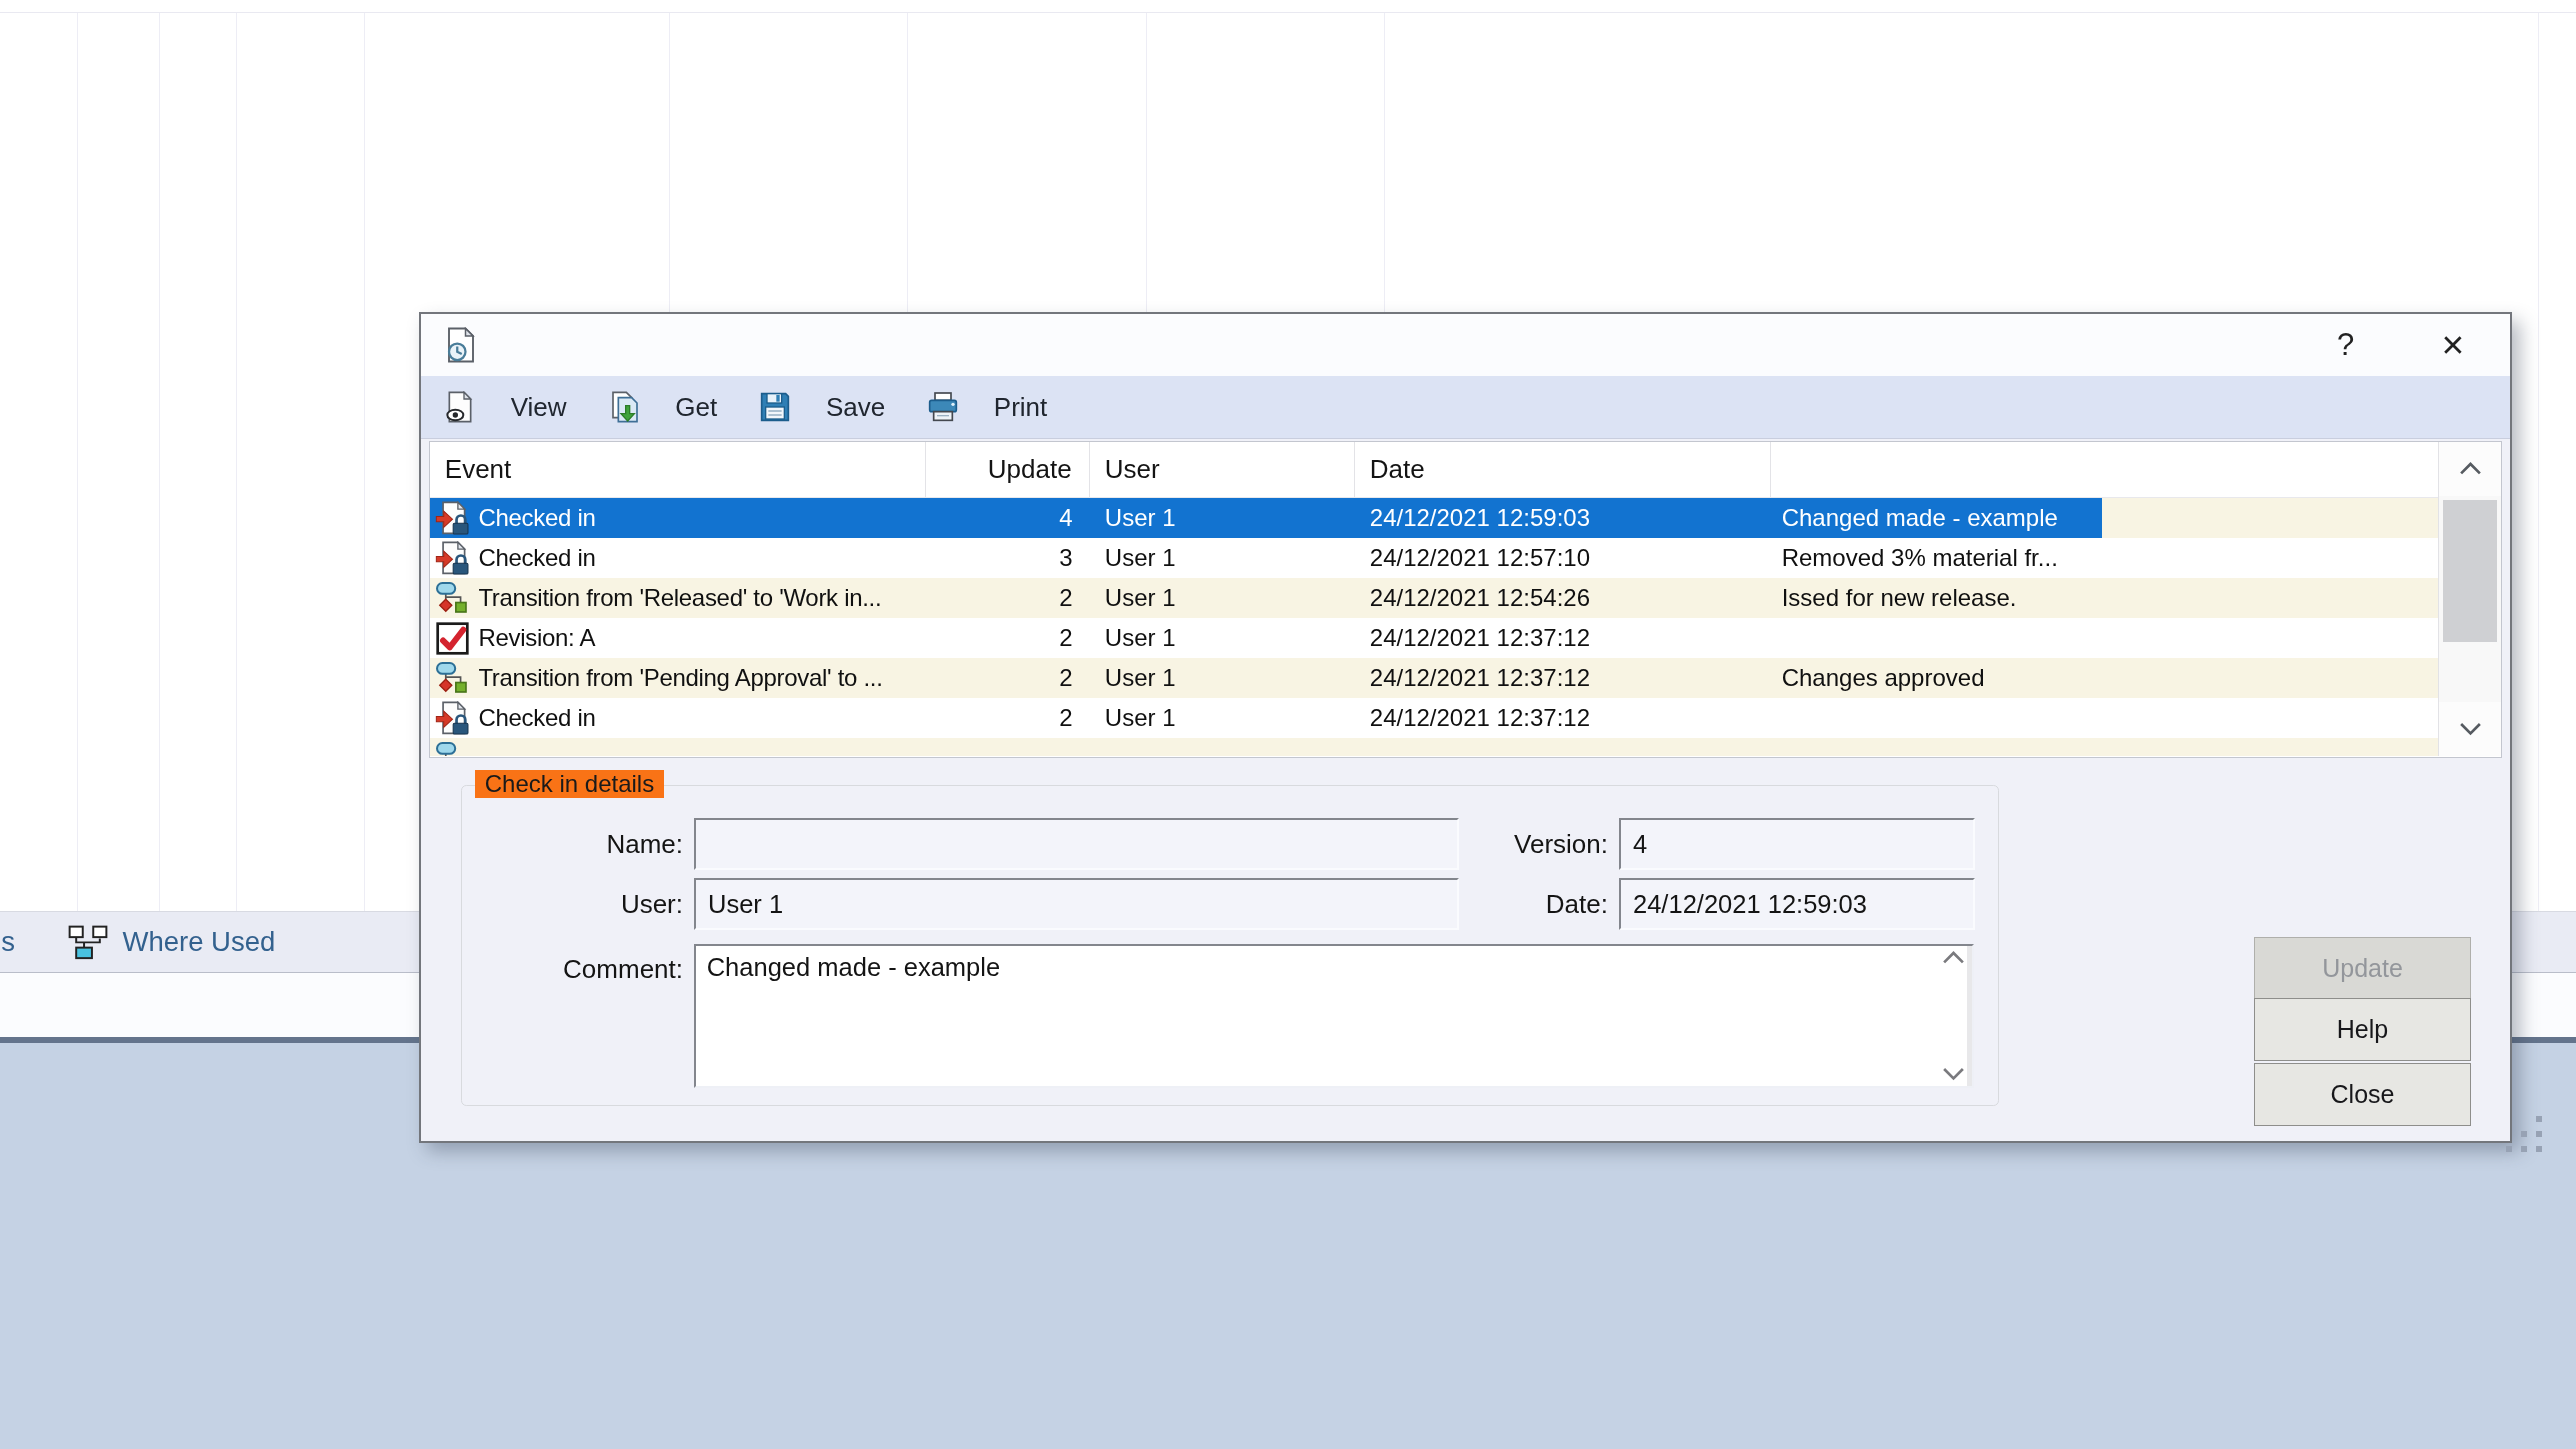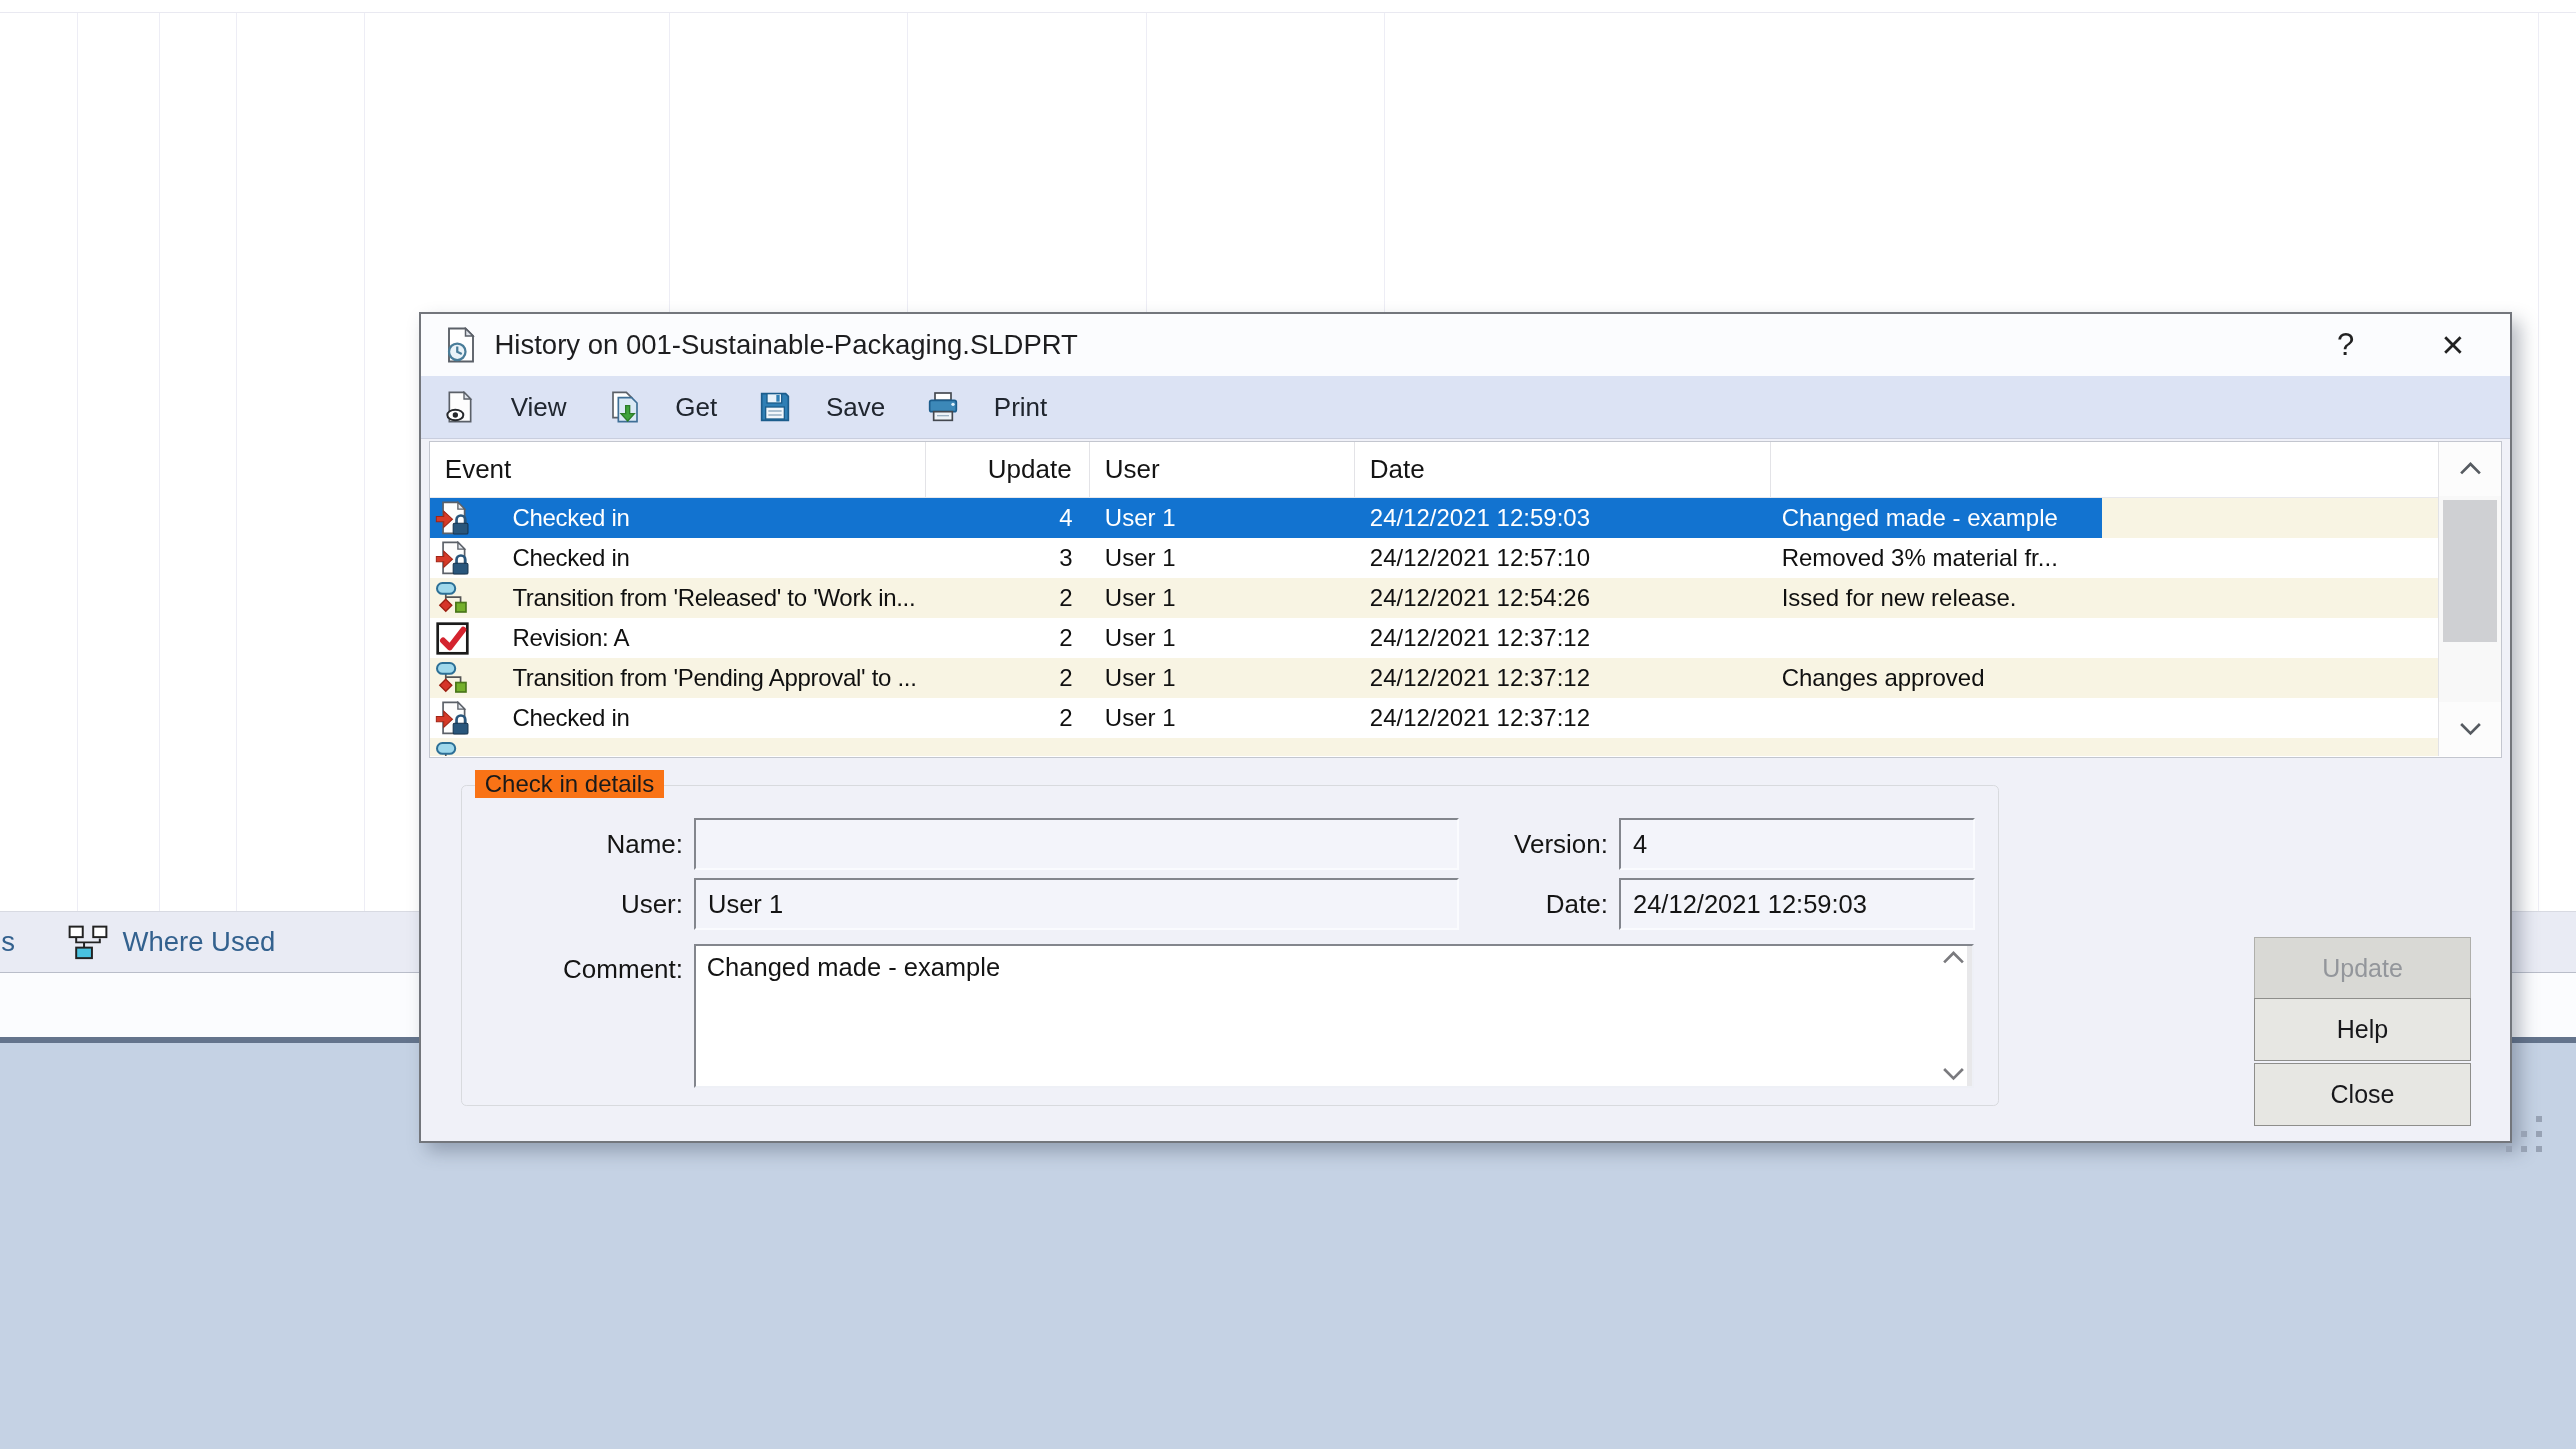--- a/index.html
+++ b/index.html
@@ -37,21 +37,21 @@
 
   
   .list{position:absolute;left:8px;top:127px;width:2073px;height:317px;background:#fff;border:1.3px solid #c3c6cf;box-sizing:border-box;}
   .lhead{display:grid;grid-template-columns:496px 164px 265px 416px 331px 1fr;height:55px;margin-right:63px;
          font-size:26px;color:#141414;border-bottom:1.3px solid #e8e8ec;}
   .lhead .hcell{line-height:54px;padding-left:14.8px;border-right:1.3px solid #e3e3e7;overflow:hidden;white-space:nowrap;}
   .lhead .hcell.hver{text-align:right;padding-right:17.4px;padding-left:0;}
   .lhead .hcell.hfill{border-right:none;}
   .lbody{position:relative;height:258px;overflow:hidden;margin-right:63px;}
   .lrow{display:grid;grid-template-columns:496px 164px 265px 416px 331px 1fr;height:40px;font-size:24px;color:#101010;}
-  .lrow .cell{display:flex;align-items:center;padding-left:14.8px;white-space:nowrap;overflow:hidden;gap:34px;}
+  .lrow .cell{display:flex;align-items:center;padding-left:14.8px;white-space:nowrap;overflow:hidden;}
   .lrow .cev{padding-left:5.4px;letter-spacing:-0.3px;}
   .lrow .cev .ricon{width:35px;height:35px;flex:0 0 35px;margin-right:8px;}
   .lrow .cver{justify-content:flex-end;padding-right:17.4px;padding-left:0;}
   .lrow .ccom{padding-left:10.7px;}
   .lrow.zebra{background:var(--beige,#f8f4e3);}
   .lrow.sel .cell:not(.cfill){background:var(--sel,#1273d0);color:#fff;}
   .vscroll{position:absolute;right:0;top:0;width:63px;height:314px;background:#f8f8f8;border-left:1.3px solid #e2e2e6;box-sizing:border-box;}
   .sbtn{position:absolute;left:0;width:100%;height:54px;display:flex;align-items:center;justify-content:center;background:#fcfcfc;}
   .sbtn svg{width:23px;height:13.4px;}
   .sthumb{position:absolute;left:4px;right:4px;top:58px;height:142px;background:#cfd0d3;}
@@ -113,21 +113,20 @@
 
   <div class="dialog">
 
     <div class="titlebar">
       <span class="wicon"><svg viewBox="0 0 48 48">
             <path d="M8 2 h22 l10 10 v34 h-32 z" fill="#fff" stroke="#5b6068" stroke-width="2.5"></path>
             <path d="M30 2 l10 10 h-10 z" fill="#dfe3ea" stroke="#5b6068" stroke-width="2"></path>
             <circle cx="19" cy="33" r="11" fill="#eaf3f8" stroke="#4a7d99" stroke-width="3"></circle>
             <path d="M19 26 v7 l6 3" stroke="#4a7d99" stroke-width="3" fill="none"></path>
           </svg></span>
-      <span class="wtitle">History on 001-Sustainable-Packaging.SLDPRT</span>
       <div class="cap-btns">
         <span class="cap-help">?</span>
         <span class="cap-close">×</span>
       </div>
     </div>
 
     <div class="toolbar">
         <div class="tbtn">
           <span class="ticon"><svg viewBox="0 0 48 48">
               <path d="M8 2 h22 l10 10 v34 h-32 z" fill="#fdfdfd" stroke="#5b6068" stroke-width="2.5"></path>

